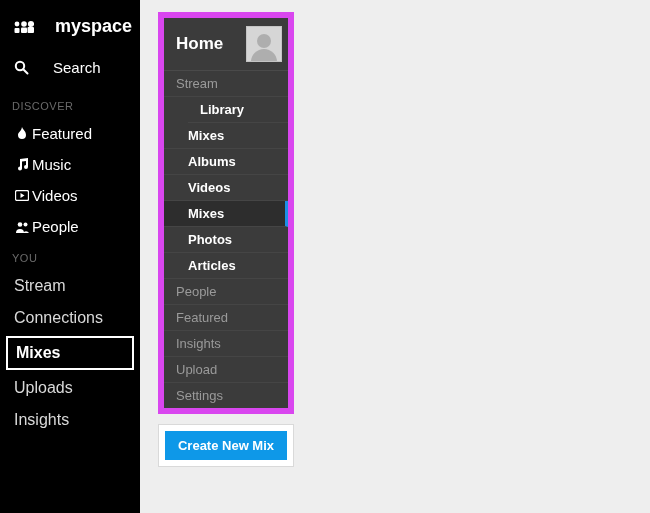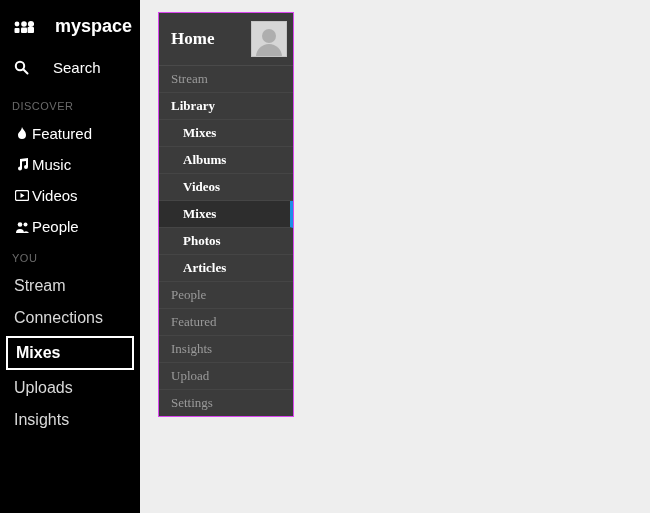--- a/index.html
+++ b/index.html
@@ -74,24 +74,23 @@
 
   
   .panel-wrap {
     position: absolute;
     left: 158px;
     top: 12px;
     width: 136px;
   }
   .panel {
     background: #3b3b3b;
-    border: 1px solid #d946ef;
+    border: 6px solid #d946ef;
     color: #fff;
     width: 100%;
-    font-family: Liberation Serif, serif;
   }
   .panel-header {
     display: flex;
     align-items: center;
     justify-content: space-between;
     padding: 8px 6px 8px 12px;
     border-bottom: 1px solid #4a4a4a;
   }
   .panel-title {
     font-size: 17px;
@@ -127,20 +126,21 @@
   .menu li {
     font-size: 13px;
     padding: 5px 12px;
     color: #9a9a9a;
     border-bottom: 1px solid #454545;
     cursor: pointer;
   }
   .menu li.group {
     color: #fff;
     font-weight: 700;
+    margin-left: 24px;
   }
   .menu li.sub {
     padding-left: 24px;
     color: #fff;
     font-weight: 700;
   }
   .menu li.sub.active {
     background: #2d2d2d;
     border-right: 3px solid #1c8fe6;
   }
@@ -265,13 +265,16 @@
       <li class="sub">Photos</li>
       <li class="sub">Articles</li>
       <li>People</li>
       <li>Featured</li>
       <li>Insights</li>
       <li>Upload</li>
       <li>Settings</li>
     </ul>
   </div>
 
+  <div class="create-wrap">
+    <button class="create-btn">Create New Mix</button>
+  </div>
 </div>
 
 </body></html>

